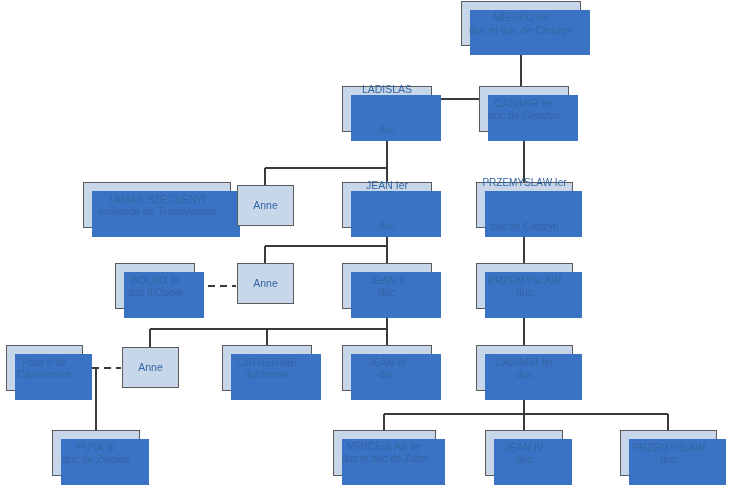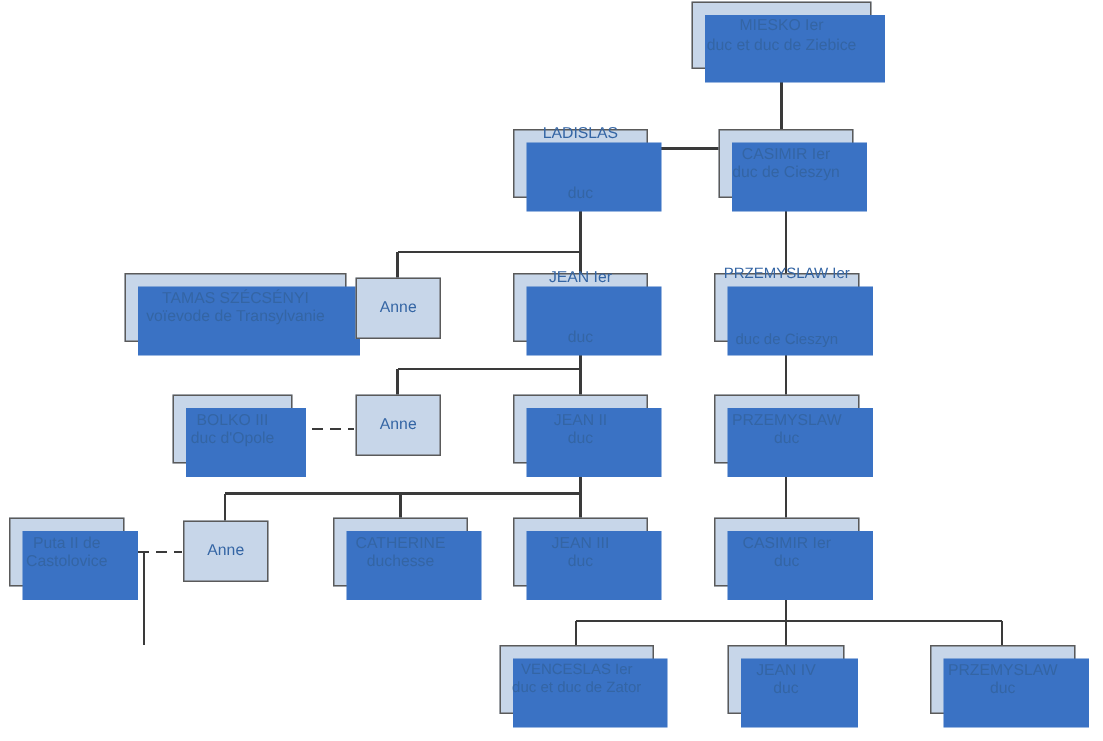--- a/index.html
+++ b/index.html
@@ -83,21 +83,21 @@
     <g stroke="#3a3a3a" stroke-width="1.4" fill="none" stroke-dasharray="7,5" shape-rendering="crispEdges">
       <path d="M196,205 L236,205"></path>
       <path d="M196,286 L236,286"></path>
       <path d="M80,368 L121,368"></path>
     </g>
   </svg>
 
   <div class="node" style="left:461px;top:1px;width:120px;height:45px;">
     <span class="shadow" style="left:8px;top:8px;width:120px;height:45px;"></span>
     <span class="l1">MIESKO Ier</span>
-    <span class="l2">duc et duc de Ziebice</span>
+    <span class="l2">duc et duc de Cieszyn</span>
   </div>
 
   <div class="node" style="left:342px;top:86px;width:90px;height:46px;gap:28px;">
     <span class="shadow" style="left:8px;top:8px;width:90px;height:46px;"></span>
     <span class="l1">LADISLAS</span>
     <span class="l2">duc</span>
   </div>
 
   <div class="node" style="left:479px;top:86px;width:90px;height:46px;">
     <span class="shadow" style="left:8px;top:8px;width:90px;height:46px;"></span>
@@ -170,20 +170,25 @@
     <span class="l1">JEAN III</span>
     <span class="l2">duc</span>
   </div>
 
   <div class="node" style="left:476px;top:345px;width:97px;height:46px;">
     <span class="shadow" style="left:8px;top:8px;width:97px;height:46px;"></span>
     <span class="l1">CASIMIR Ier</span>
     <span class="l2">duc</span>
   </div>
 
+  <div class="node" style="left:52px;top:430px;width:88px;height:46px;">
+    <span class="shadow" style="left:8px;top:8px;width:88px;height:46px;"></span>
+    <span class="l1">PUTA III</span>
+    <span class="l2">duc de Ziebice</span>
+  </div>
 
   <div class="node small" style="left:333px;top:430px;width:103px;height:46px;">
     <span class="shadow" style="left:8px;top:8px;width:103px;height:46px;"></span>
     <span class="l1">VENCESLAS Ier</span>
     <span class="l2">duc et duc de Zator</span>
   </div>
 
   <div class="node" style="left:485px;top:430px;width:78px;height:46px;">
     <span class="shadow" style="left:8px;top:8px;width:78px;height:46px;"></span>
     <span class="l1">JEAN IV</span>

